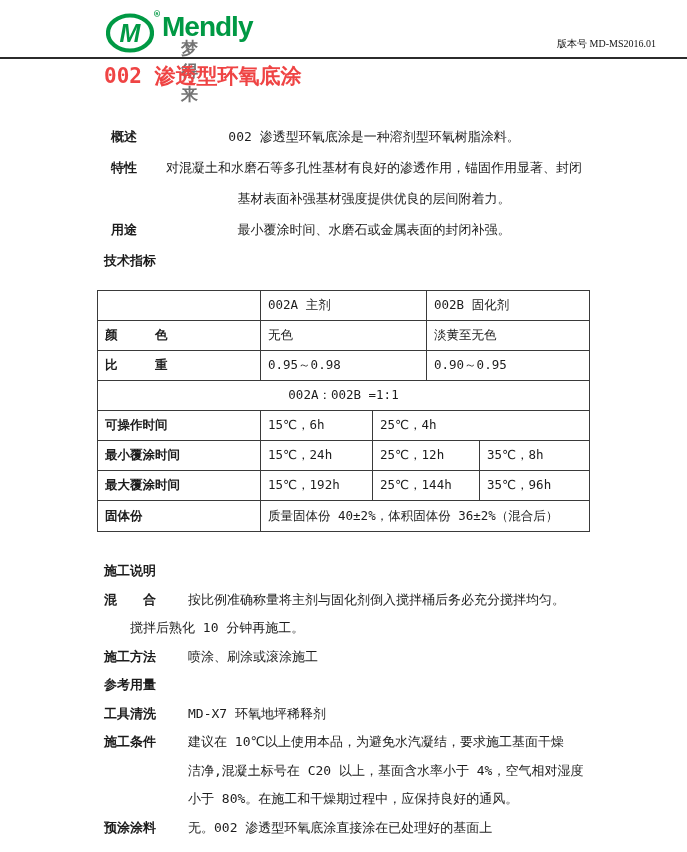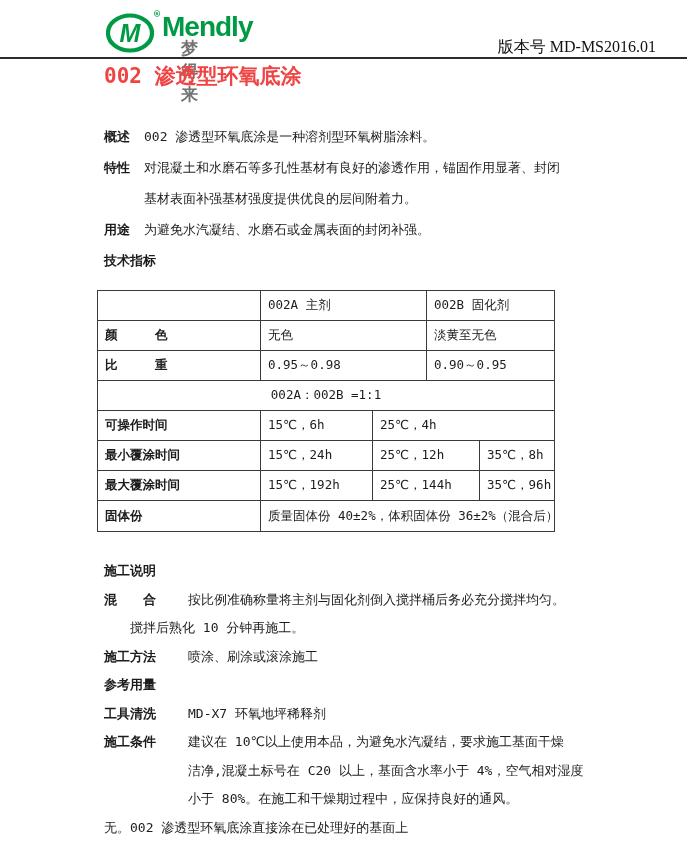--- a/index.html
+++ b/index.html
@@ -8,35 +8,35 @@
     font-family:"DejaVu Sans Mono","DejaVu Sans","Liberation Sans",sans-serif;
     color:#1c1c1c;overflow:hidden;margin:0 auto;
   }
   
   .logo-wrap{position:absolute;left:105px;top:10px;height:46px;}
   .logo-oval{position:absolute;left:1px;top:3px;}
   .logo-reg{position:absolute;left:49px;top:-1px;font-size:10px;font-weight:bold;}
   .logo-name{position:absolute;left:57px;top:1px;font-size:28px;font-weight:bold;
     letter-spacing:-1px;font-family:"Liberation Sans",sans-serif;}
   .logo-cn{position:absolute;left:76px;top:27px;font-size:17px;font-weight:bold;letter-spacing:3px;}
-  .version{position:absolute;top:37px;right:31px;font-size:16px;color:#111;
+  .version{position:absolute;top:37px;right:31px;font-size:10px;color:#111;
     font-family:"Liberation Serif",serif;}
   .header-rule{position:absolute;left:0;top:57px;width:687px;height:0;
     border-top:2px solid #2b2b2b;}
   .doc-title{position:absolute;left:104px;top:62px;font-size:21px;font-weight:bold;color:#ef4444;}
 
   
   .intro{position:absolute;left:104px;top:121px;width:500px;font-size:13px;line-height:31px;}
-  .intro-row{display:flex;}
+  .intro-row{display:flex;text-align:center;}
   .intro-label{width:40px;font-weight:bold;flex:none;}
   .intro-text{flex:1;white-space:pre-line;}
   .sec-heading{font-weight:bold;}
 
   
-  .tech-table{position:absolute;left:97px;top:290px;width:458px;
+  .tech-table{position:absolute;left:97px;top:290px;width:493px;
     border:1px solid #3a3a3a;box-sizing:border-box;font-size:12.5px;}
   .tr{display:flex;height:30px;box-sizing:border-box;border-bottom:1px solid #3a3a3a;}
   .tr:last-child{border-bottom:none;}
   .td{box-sizing:border-box;border-right:1px solid #3a3a3a;padding-left:7px;
     display:flex;align-items:center;overflow:hidden;white-space:nowrap;}
   .td:last-child{border-right:none;}
   .td.label{font-weight:bold;}
   .w-label{width:163px;flex:none;}
   .w-a2{width:166px;flex:none;}
   .w-b2{width:112px;flex:none;}
@@ -78,21 +78,21 @@
       <div class="intro-label">概述</div>
       <div class="intro-text">002 渗透型环氧底涂是一种溶剂型环氧树脂涂料。</div>
     </div>
     <div class="intro-row">
       <div class="intro-label">特性</div>
       <div class="intro-text">对混凝土和水磨石等多孔性基材有良好的渗透作用，锚固作用显著、封闭
 基材表面补强基材强度提供优良的层间附着力。</div>
     </div>
     <div class="intro-row">
       <div class="intro-label">用途</div>
-      <div class="intro-text">为避免水汽凝结、水磨石或金属表面的封闭补强。</div>
+      <div class="intro-text">最小覆涂时间、水磨石或金属表面的封闭补强。</div>
     </div>
     <div class="sec-heading">技术指标</div>
   </div>
 
   <div class="tech-table">
     <div class="tr">
       <div class="td label w-label"></div>
       <div class="td w-a2">002A 主剂</div>
       <div class="td w-rest">002B 固化剂</div>
     </div>
@@ -150,17 +150,18 @@
       <div class="c-label">工具清洗</div>
       <div class="c-text">MD-X7 环氧地坪稀释剂</div>
     </div>
     <div class="c-row">
       <div class="c-label">施工条件</div>
       <div class="c-text">建议在 10℃以上使用本品，为避免水汽凝结，要求施工基面干燥
 洁净,混凝土标号在 C20 以上，基面含水率小于 4%，空气相对湿度
 小于 80%。在施工和干燥期过程中，应保持良好的通风。</div>
     </div>
     <div class="c-row">
+      <div class="c-label">预涂涂料</div>
       <div class="c-text">无。002 渗透型环氧底涂直接涂在已处理好的基面上</div>
     </div>
   </div>
 
 </div>
 
 </body></html>

